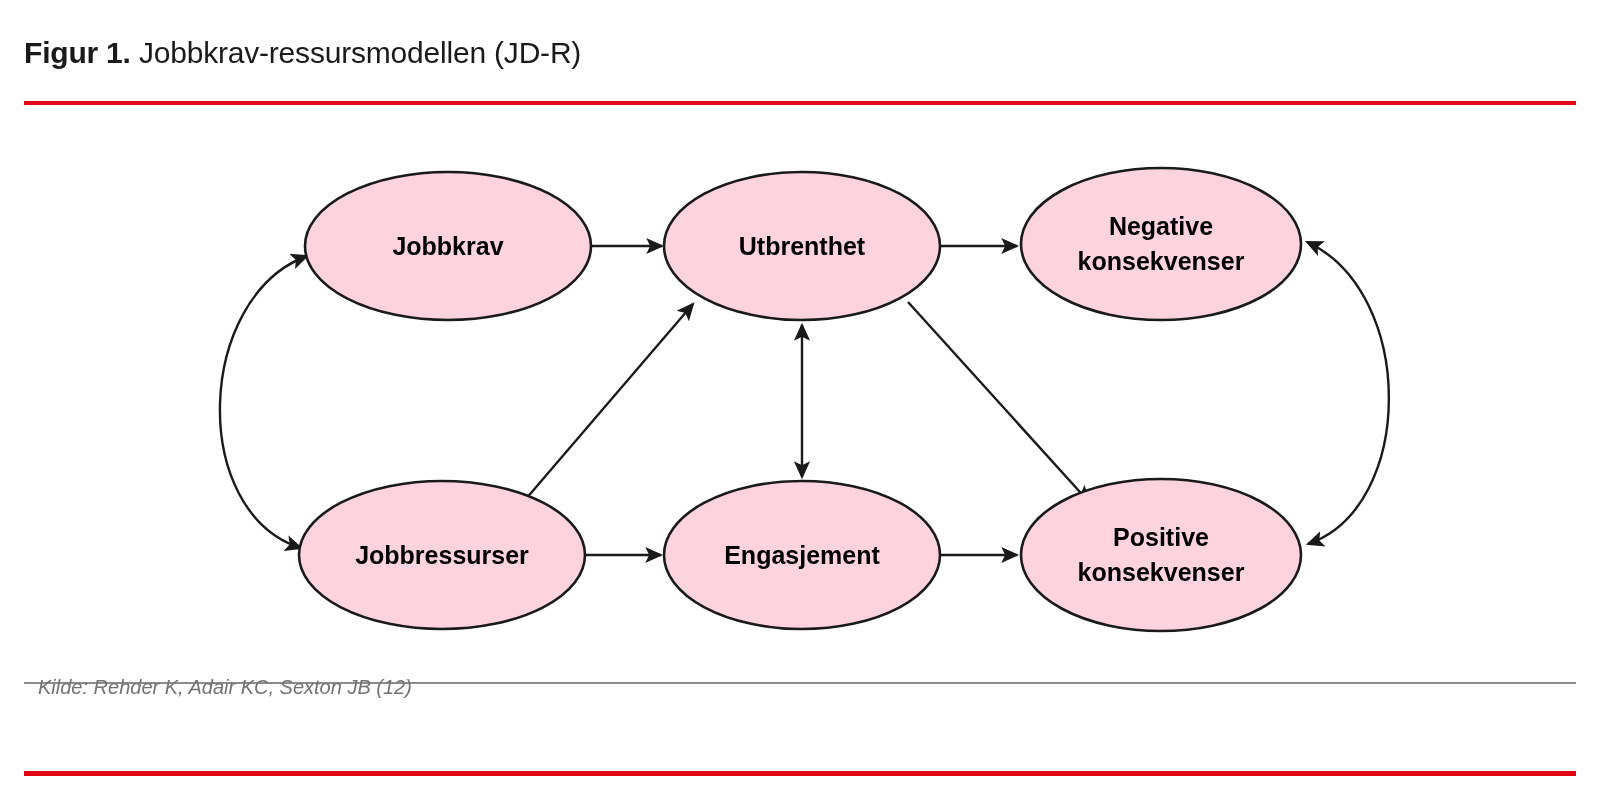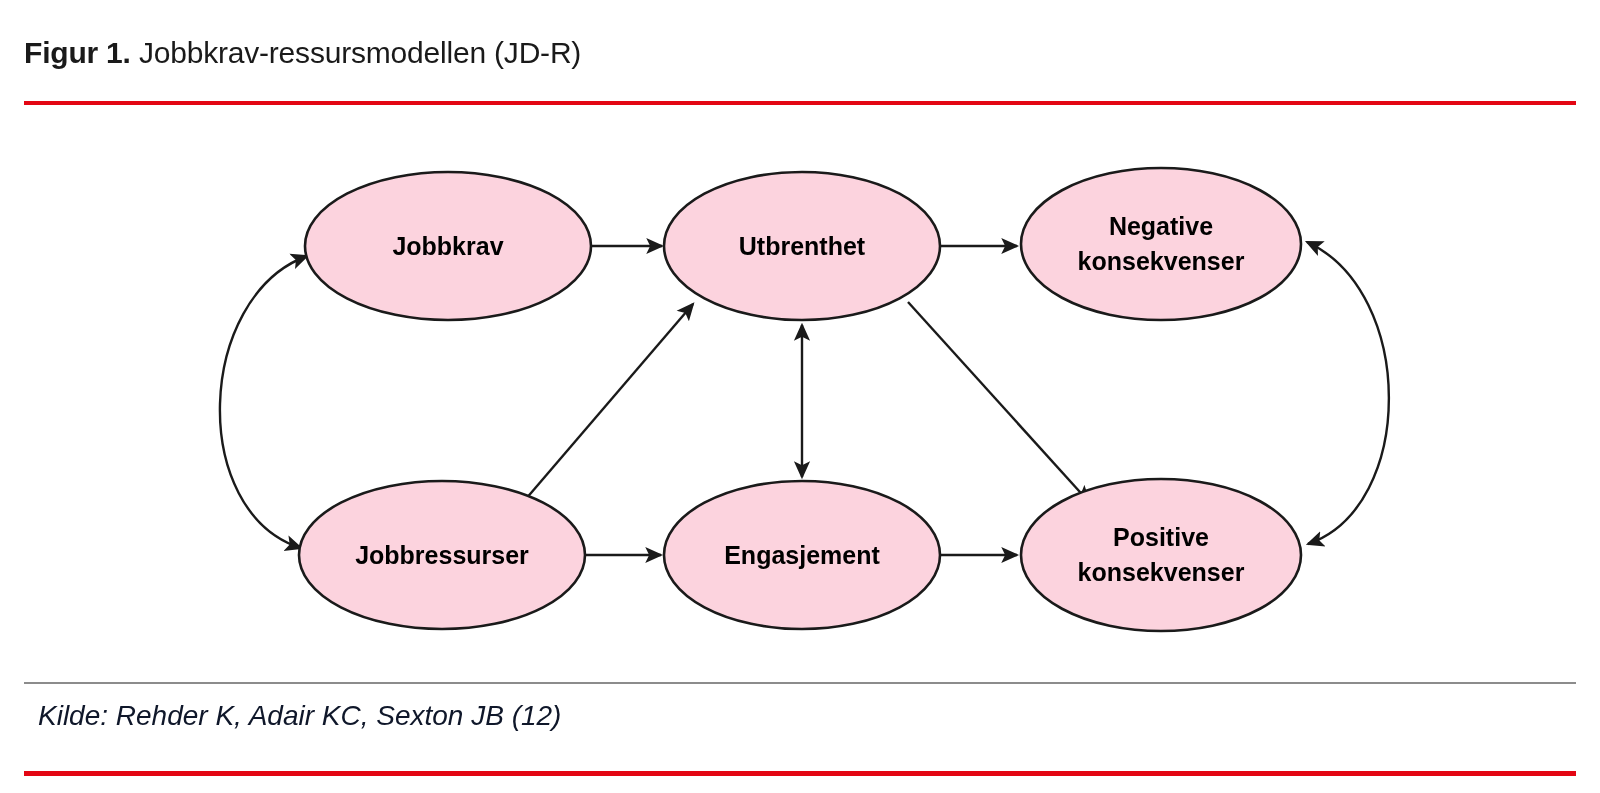--- a/index.html
+++ b/index.html
@@ -61,24 +61,24 @@
     top: 771px;
     width: 1552px;
     height: 5px;
     background: #e30613;
   }
 
   
   .source-line {
     position: absolute;
     left: 38px;
-    top: 700px;
-    font-size: 28px;
+    top: 676px;
+    font-size: 20px;
     font-style: italic;
-    color: #0f172a;
+    color: #737373;
     white-space: nowrap;
   }
 
   
   .diagram {
     position: absolute;
     left: 16px;
     top: 112px;
     width: 1600px;
     height: 560px;

